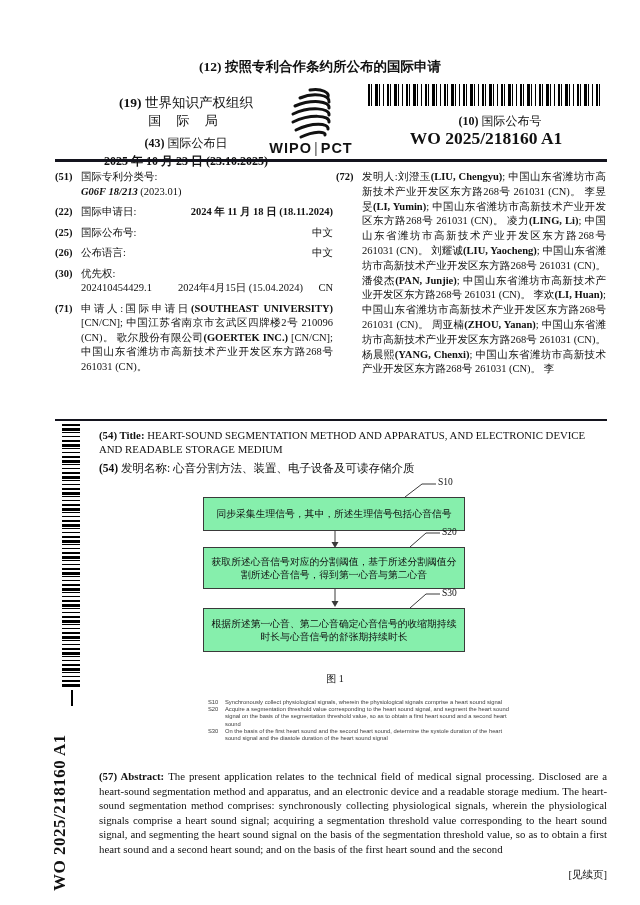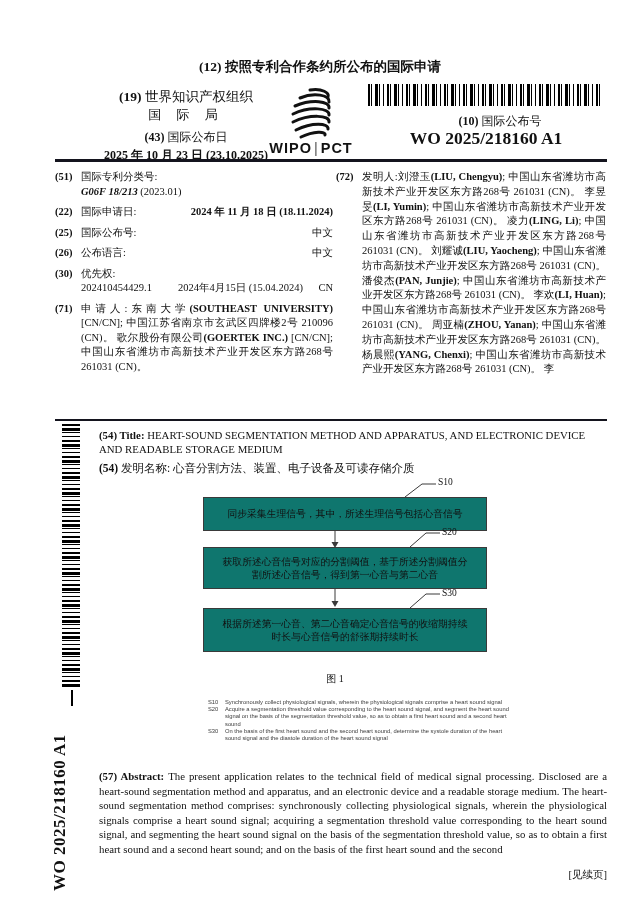--- a/index.html
+++ b/index.html
@@ -2,21 +2,21 @@
 <html><head>
 <meta charset="utf-8">
 <style>
   html,body{margin:0;padding:0;background:#fff;}
   .page{position:relative;width:640px;height:905px;background:#fff;overflow:hidden;
         font-family:"Liberation Serif","DejaVu Serif",serif;color:#111;}
   .b{font-weight:bold;}
   
   .pub-type{position:absolute;top:58px;left:0;width:640px;text-align:center;
             font-size:13.5px;font-weight:bold;}
-  .org-block{position:absolute;top:88px;left:86px;width:200px;text-align:center;line-height:18px;}
+  .org-block{position:absolute;top:94px;left:86px;width:200px;text-align:center;line-height:18px;}
   .org-name{font-size:13.5px;}
   .org-bureau{font-size:13px;letter-spacing:6px;}
   .pubdate-label{font-size:12px;margin-top:4px;}
   .pubdate{font-size:12px;font-weight:bold;}
   .logo{position:absolute;top:86px;left:284px;}
   .logo-text{position:absolute;top:140px;left:256px;width:110px;text-align:center;
              font-family:"Liberation Sans","DejaVu Sans",sans-serif;
              font-size:14.5px;font-weight:bold;letter-spacing:1px;}
   .logo-sep{font-weight:normal;color:#555;padding:0 2px;}
   .barcode-top{position:absolute;top:84px;left:368px;width:232px;height:22px;
@@ -38,23 +38,23 @@
   .prio-cc{margin-left:auto;}
   .just{text-align:justify;}
   
   .rule-mid{position:absolute;top:419px;left:55px;width:552px;height:1.5px;background:#14141e;}
   .barcode-left{position:absolute;top:424px;left:62px;width:18px;height:264px;
       background:repeating-linear-gradient(180deg,#000 0 2px,#fff 2px 4px,#000 4px 7px,#fff 7px 8px,
       #000 8px 9px,#fff 9px 12px,#000 12px 13px,#fff 13px 16px);}
   .title-en{position:absolute;top:429px;left:99px;width:508px;font-size:10.8px;line-height:13.5px;}
   .title-zh{position:absolute;top:461px;left:99px;width:508px;font-size:11.5px;}
   
-  .fc-box{position:absolute;left:203px;width:252px;border:1px solid #3a3a3a;background:#0f766e;
+  .fc-box{position:absolute;left:203px;width:252px;border:1px solid #3a3a3a;background:#86efac;
           display:flex;align-items:center;justify-content:center;text-align:center;
-          font-size:9.8px;line-height:13.5px;padding:2px 15px;}
+          font-size:9.8px;line-height:13.5px;padding:2px 4px;}
   .fc-label{position:absolute;font-size:9.5px;font-family:"Liberation Serif",serif;}
   .fc-svg{position:absolute;top:470px;left:150px;}
   .fc-caption{position:absolute;top:672px;left:203px;width:264px;text-align:center;font-size:10px;}
   
   .steps{position:absolute;top:699px;left:208px;width:310px;
          font-family:"Liberation Sans","DejaVu Sans",sans-serif;font-size:5.8px;
          line-height:7.2px;color:#3c3c3c;}
   .step{display:flex;}
   .step-id{width:17px;flex-shrink:0;}
   .step-tx{flex:1;}
@@ -134,21 +134,21 @@
         <span>优先权:</span>
         <span class="prio-line">
           <span>202410454429.1</span>
           <span class="prio-date">2024年4月15日 (15.04.2024)</span>
           <span class="prio-cc">CN</span>
         </span>
       </span>
     </div>
     <div class="brow">
       <span class="bnum">(71)</span>
-      <span class="bbody just"><span>申请人:东南大学</span><span style="font-weight: bold;">(SOUTHEAST UNIVERSITY)</span><span> [CN/CN]; 中国江苏省南京市玄武区四牌楼2号 210096 (CN)。 歌尔股份有限公司</span><span style="font-weight: bold;">(GOERTEK INC.)</span><span> [CN/CN]; 中国山东省潍坊市高新技术产业开发区东方路268号 261031 (CN)。</span></span>
+      <span class="bbody just"><span>申请人:国际申请日</span><span style="font-weight: bold;">(SOUTHEAST UNIVERSITY)</span><span> [CN/CN]; 中国江苏省南京市玄武区四牌楼2号 210096 (CN)。 歌尔股份有限公司</span><span style="font-weight: bold;">(GOERTEK INC.)</span><span> [CN/CN]; 中国山东省潍坊市高新技术产业开发区东方路268号 261031 (CN)。</span></span>
     </div>
   </div>
 
   <div class="colR">
     <div class="brow">
       <span class="bnum">(72)</span>
       <span class="bbody just"><span>发明人:刘澄玉</span><span style="font-weight: bold;">(LIU, Chengyu)</span><span>; 中国山东省潍坊市高新技术产业开发区东方路268号 261031 (CN)。 李昱旻</span><span style="font-weight: bold;">(LI, Yumin)</span><span>; 中国山东省潍坊市高新技术产业开发区东方路268号 261031 (CN)。 凌力</span><span style="font-weight: bold;">(LING, Li)</span><span>; 中国山东省潍坊市高新技术产业开发区东方路268号 261031 (CN)。 刘耀诚</span><span style="font-weight: bold;">(LIU, Yaocheng)</span><span>; 中国山东省潍坊市高新技术产业开发区东方路268号 261031 (CN)。 潘俊杰</span><span style="font-weight: bold;">(PAN, Junjie)</span><span>; 中国山东省潍坊市高新技术产业开发区东方路268号 261031 (CN)。 李欢</span><span style="font-weight: bold;">(LI, Huan)</span><span>; 中国山东省潍坊市高新技术产业开发区东方路268号 261031 (CN)。 周亚楠</span><span style="font-weight: bold;">(ZHOU, Yanan)</span><span>; 中国山东省潍坊市高新技术产业开发区东方路268号 261031 (CN)。 杨晨熙</span><span style="font-weight: bold;">(YANG, Chenxi)</span><span>; 中国山东省潍坊市高新技术产业开发区东方路268号 261031 (CN)。 李</span></span>
     </div>
   </div>
 

